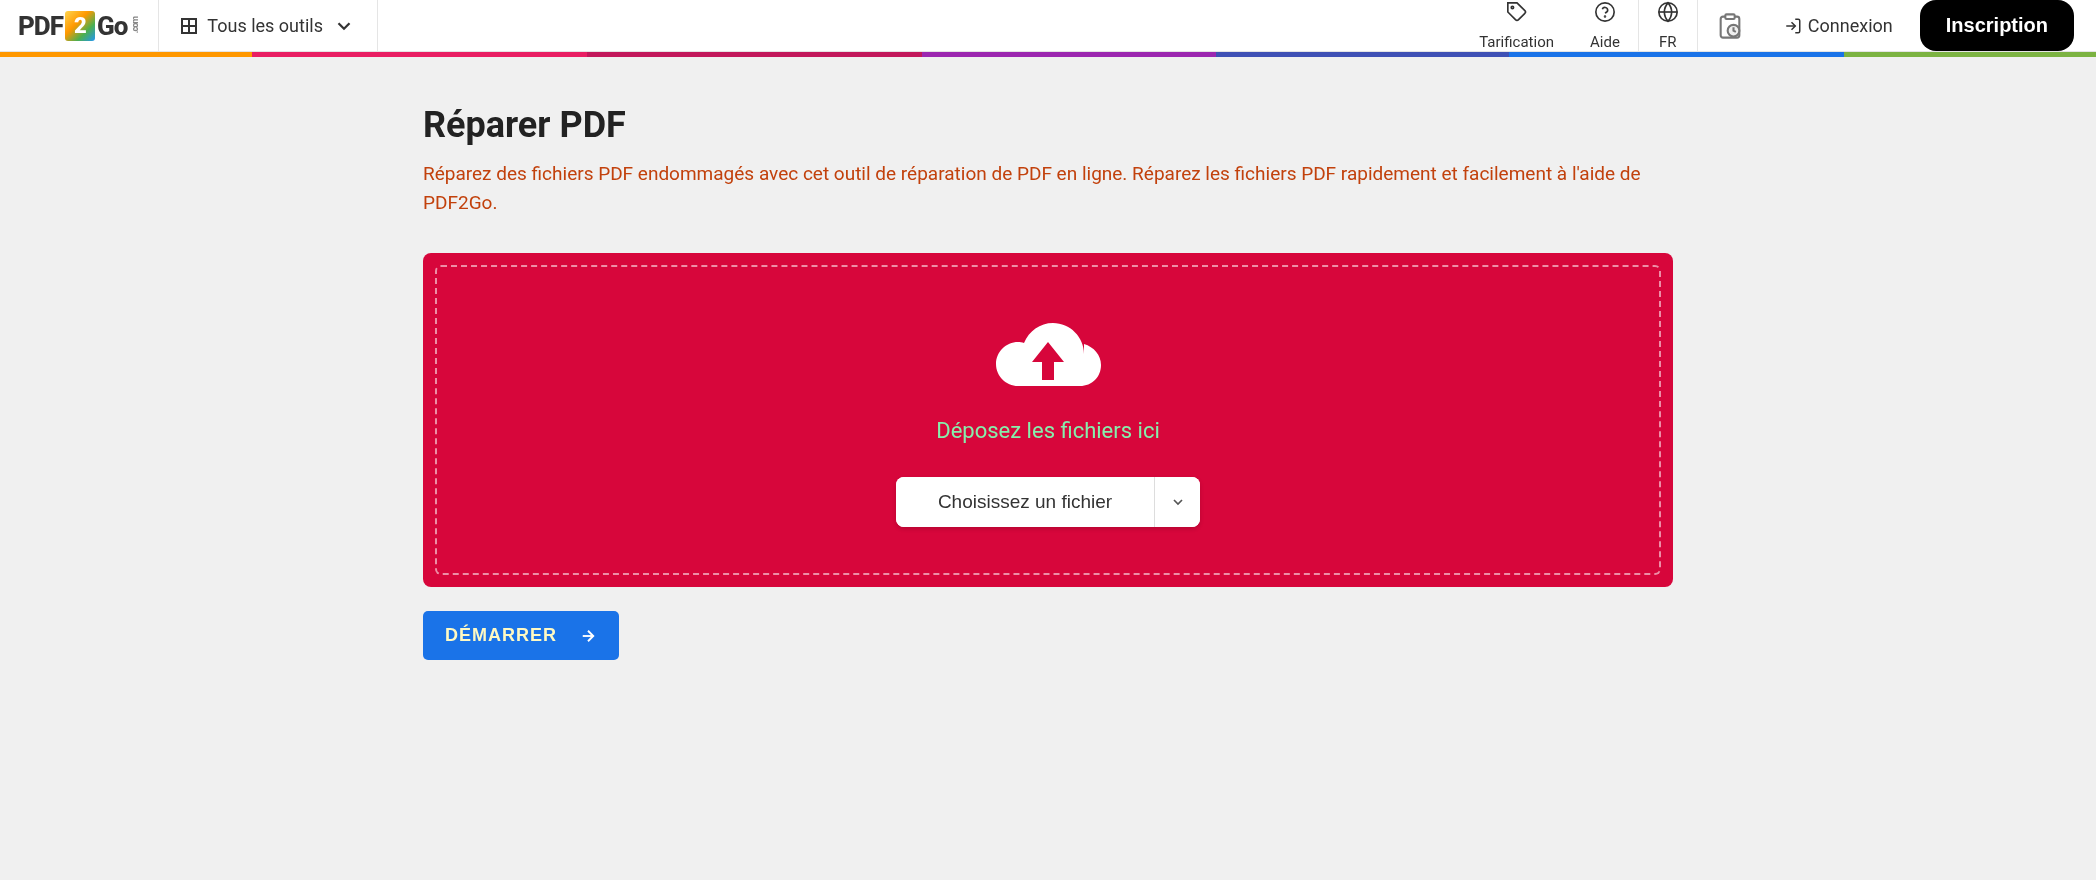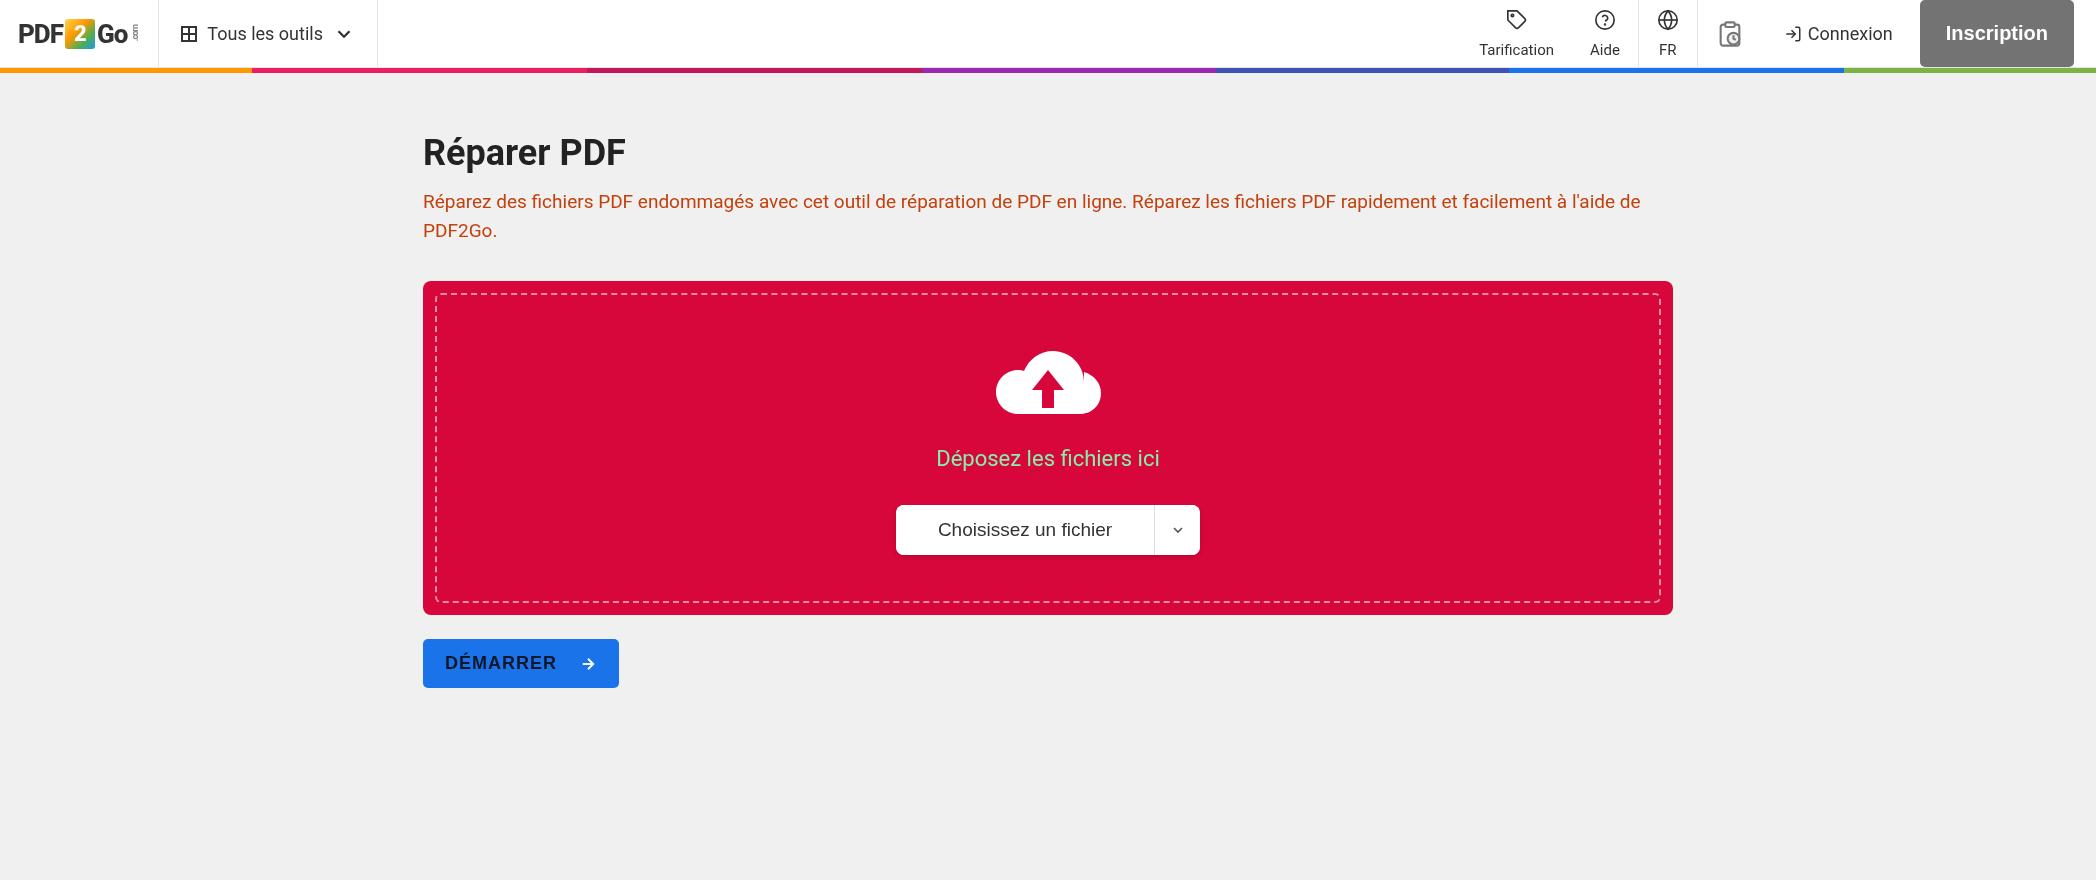--- a/index.html
+++ b/index.html
@@ -1,41 +1,41 @@
 <!DOCTYPE html>
 <html><head>
 <meta charset="utf-8">
 <style>
 * { box-sizing: border-box; margin: 0; padding: 0; }
 body { font-family: -apple-system, BlinkMacSystemFont, "Segoe UI", Roboto, "Helvetica Neue", Arial, sans-serif; background: #f0f0f0; color: #333; }
-.header { display: flex; align-items: stretch; background: #fff; height: 68px; border-bottom: 1px solid #e5e5e5; }
+.header { display: flex; align-items: stretch; background: #fff; height: 52px; border-bottom: 1px solid #e5e5e5; }
 .logo { display: flex; align-items: center; padding: 0 18px; border-right: 1px solid #e5e5e5; font-weight: 800; font-size: 26px; color: #333; letter-spacing: -1px; }
 .logo .p2g-icon { display: inline-flex; align-items: center; justify-content: center; width: 30px; height: 30px; border-radius: 3px; background: linear-gradient(135deg, #ffd54f 0%, #ff9800 40%, #4caf50 70%, #2196f3 100%); color: #fff; font-size: 22px; font-weight: 900; margin: 0 2px; }
 .logo .com { font-size: 9px; color: #888; writing-mode: vertical-rl; transform: rotate(180deg); margin-left: 3px; }
 .tools-dd { display: flex; align-items: center; gap: 10px; padding: 16px 22px; border-right: 1px solid #e5e5e5; font-size: 18px; cursor: pointer; }
 .spacer { flex: 1; }
 .nav-item { display: flex; flex-direction: column; align-items: center; justify-content: center; padding: 0 18px; border-left: 1px solid #e5e5e5; font-size: 15px; cursor: pointer; gap: 10px; }
 .nav-item.noborder { border-left: none; }
 .nav-item svg, .tools-dd svg { width: 22px; height: 22px; }
 .nav-item.iconcell svg { width: 28px; height: 28px; }
 .auth { display: flex; padding: 0 22px; gap: 27px; }
 .login-link { display: flex; align-items: center; gap: 6px; font-size: 18px; cursor: pointer; }
-.signup-btn { background: #737373; color: #fff; border: none; border-radius: 5px; padding: 14px 26px; font-size: 20px; font-weight: 600; cursor: pointer; }
+.signup-btn { background: #000000; color: #fff; border: none; border-radius: 16px; padding: 14px 26px; font-size: 20px; font-weight: 600; cursor: pointer; }
 .rainbow { height: 5px; background: linear-gradient(90deg, #ff9800 0%, #ff9800 12%, #e91e63 12%, #e91e63 28%, #c2185b 28%, #c2185b 44%, #9c27b0 44%, #9c27b0 58%, #3f51b5 58%, #3f51b5 72%, #1a73e8 72%, #1a73e8 88%, #7cb342 88%, #7cb342 100%); }
-.container { max-width: 1250px; margin: 16px auto; padding: 43px 0 40px; }
+.container { max-width: 1250px; margin: 4px auto; padding: 43px 0 40px; }
 h1 { font-size: 36px; font-weight: 700; margin-bottom: 14px; color: #222; }
 .subtitle { font-size: 19px; color: #c2410c; line-height: 1.5; margin-bottom: 36px; }
 .dropzone { background: #d7063b; border-radius: 8px; padding: 12px; margin-bottom: 24px; }
 .dropzone-inner { border: 2px dashed rgba(255,255,255,0.55); border-radius: 6px; min-height: 310px; display: flex; flex-direction: column; align-items: center; justify-content: center; gap: 14px; padding: 40px; }
 .cloud-icon { width: 120px; height: 90px; }
 .drop-text { color: #86efac; font-size: 22px; margin-bottom: 20px; }
 .file-btn-group { display: flex; background: #fff; border-radius: 8px; overflow: hidden; box-shadow: 0 2px 4px rgba(0,0,0,0.15); }
 .file-btn { background: #fff; border: none; padding: 14px 42px; font-size: 19px; cursor: pointer; color: #333; }
 .file-dd { background: #fff; border: none; border-left: 1px solid #ddd; width: 46px; display: flex; align-items: center; justify-content: center; cursor: pointer; }
-.start-btn { background: #1a73e8; color: #0f172a; border: none; border-radius: 5px; padding: 14px 22px; font-size: 18px; font-weight: 700; letter-spacing: 1px; cursor: pointer; display: inline-flex; align-items: center; gap: 22px; }
+.start-btn { background: #1a73e8; color: #fef9c3; border: none; border-radius: 5px; padding: 14px 22px; font-size: 18px; font-weight: 700; letter-spacing: 1px; cursor: pointer; display: inline-flex; align-items: center; gap: 22px; }
 .grid-icon { display: grid; grid-template-columns: 1fr 1fr; grid-template-rows: 1fr 1fr; width: 16px; height: 16px; gap: 0; border: 1.5px solid #333; }
 .grid-icon span { border: 0.5px solid #333; }
 </style>
 </head>
 <body>
 
 <div class="header">
   <div class="logo">
     <span>PDF</span>
     <span class="p2g-icon">2</span>

